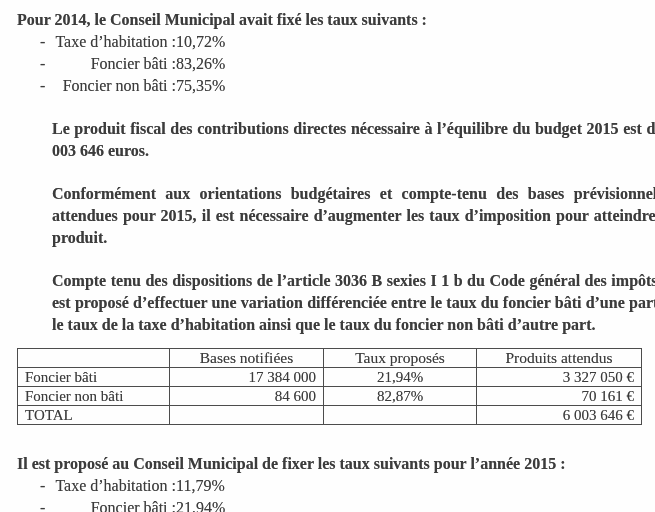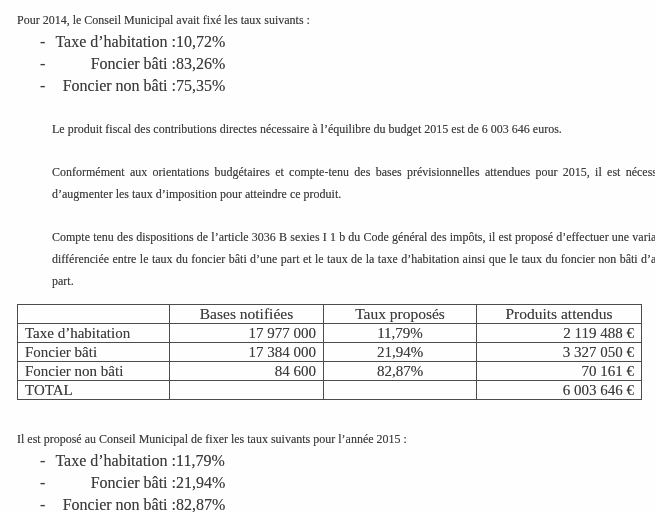--- a/index.html
+++ b/index.html
@@ -14,24 +14,25 @@
   }
   .page {
     width: 655px;
     height: 512px;
     background: #fefefe;
     padding: 9px 16px 0 17px;
     overflow: hidden;
     text-shadow: 0 0 0.5px rgba(70,70,70,0.55);
   }
   .para {
-    font-size: 12px;
+    font-size: 16px;
     line-height: 22px;
     text-align: justify;
     width: 623px;
+    font-weight: bold;
   }
   .p-gap-md { margin-top: 21px; margin-left: 35px; }
   .rate-list { margin-top: 0; }
   .rate-row {
     display: flex;
     font-size: 16px;
     line-height: 22px;
   }
   .rate-dash {
     width: 23px;
@@ -106,26 +107,20 @@
     <thead>
       <tr>
         <th></th>
         <th>Bases notifiées</th>
         <th>Taux proposés</th>
         <th>Produits attendus</th>
       </tr>
     </thead>
     <tbody>
       <tr>
-        <td class="cell-left">Taxe d’habitation</td>
-        <td class="cell-right">17 977 000</td>
-        <td class="cell-center">11,79%</td>
-        <td class="cell-right">2 119 488 €</td>
-      </tr>
-      <tr>
         <td class="cell-left">Foncier bâti</td>
         <td class="cell-right">17 384 000</td>
         <td class="cell-center">21,94%</td>
         <td class="cell-right">3 327 050 €</td>
       </tr>
       <tr>
         <td class="cell-left">Foncier non bâti</td>
         <td class="cell-right">84 600</td>
         <td class="cell-center">82,87%</td>
         <td class="cell-right">70 161 €</td>

